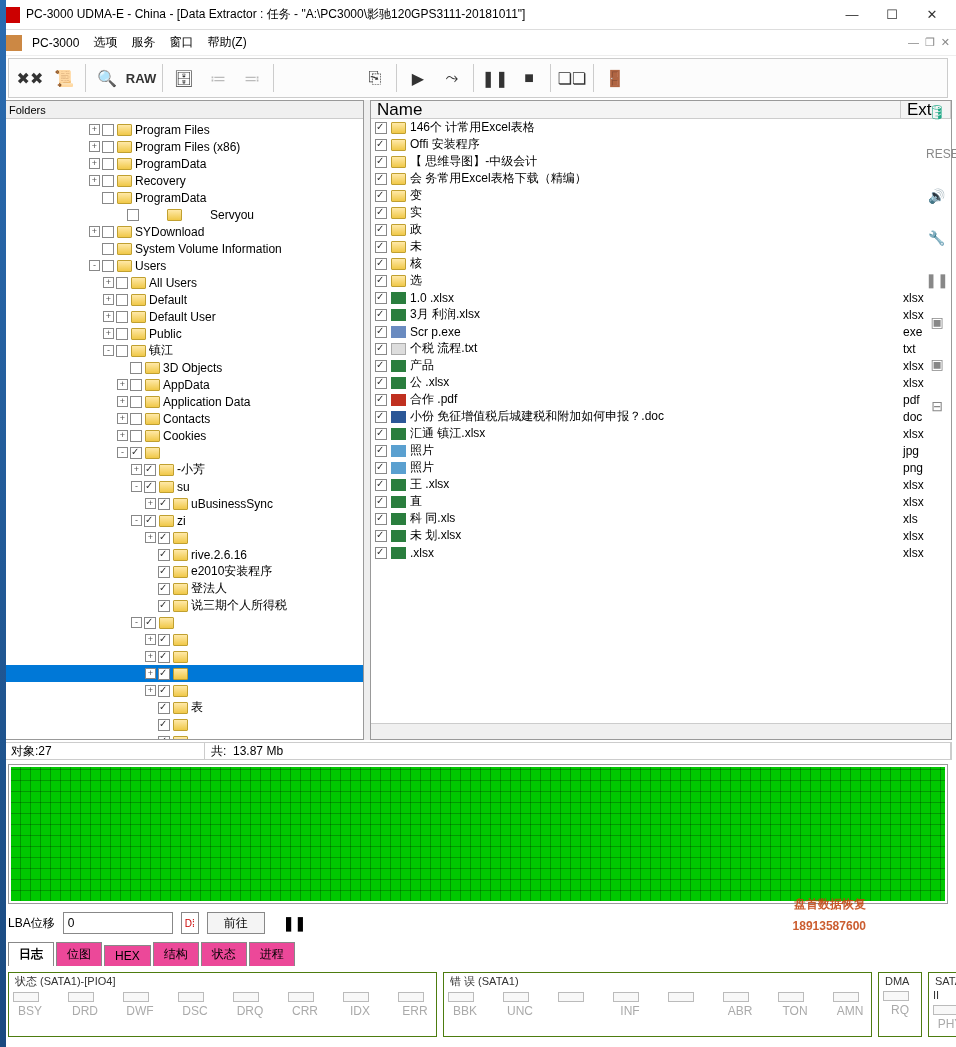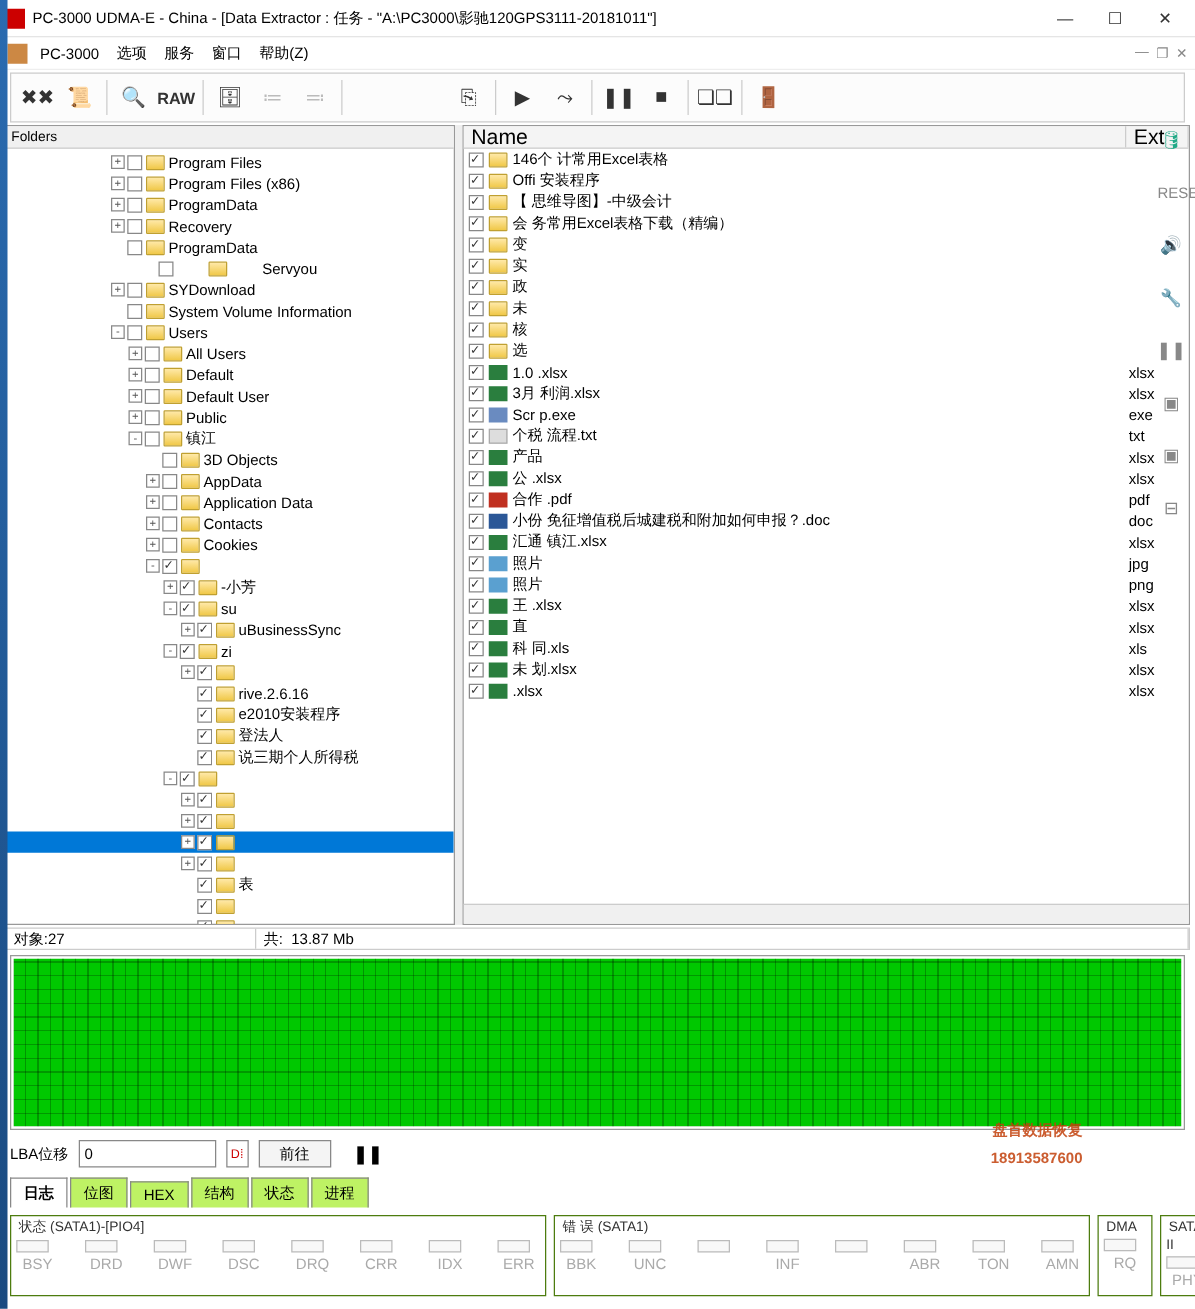--- a/index.html
+++ b/index.html
@@ -87,21 +87,21 @@
 
 .lba-row { height: 30px; margin: 4px 8px; display: flex; align-items: center; gap: 8px; }
 .lba-row label { font-size: 12px; }
 .lba-row input { width: 110px; height: 22px; border: 1px solid #888; padding: 0 4px; background:#fff;}
 .lba-row .hexbtn { width:18px; height:22px; border:1px solid #888; font-size:10px; color:#c00; background:#fff; display:flex;align-items:center;justify-content:center;}
 .lba-row button { height: 22px; padding: 0 16px; border: 1px solid #888; background: #f4f4f4; }
 .lba-row .pause { margin-left: 10px; font-size:14px; font-weight:bold;}
 
 
 .tab-row { height: 24px; margin: 0 8px; display: flex; align-items: flex-end; }
-.tab { padding: 3px 10px; border: 1px solid #888; border-bottom: none; background: #bef264; margin-right: 2px; font-size: 12px; }
+.tab { padding: 3px 10px; border: 1px solid #888; border-bottom: none; background: #ec4899; margin-right: 2px; font-size: 12px; }
 .tab.active { background: #fff; font-weight:bold;}
 
 
 .bottom-status { margin: 6px 8px 0 8px; display: flex; gap: 6px; }
 .status-group { border: 1px solid #4d7c0f; padding: 2px 4px 4px 4px; }
 .status-group .legend { font-size: 11px; color: #333; position: relative; top: -1px; background:#fff; padding:0 2px;}
 .status-leds { display: flex; gap: 21px; margin-top: 2px; }
 .led { width: 28px; text-align: center; font-size: 10px; color: #aaa; }
 .led .box { width: 26px; height: 10px; border: 1px solid #bbb; background: #f8f8f8; margin-bottom: 2px; }
 .led.small { width: 34px;}

